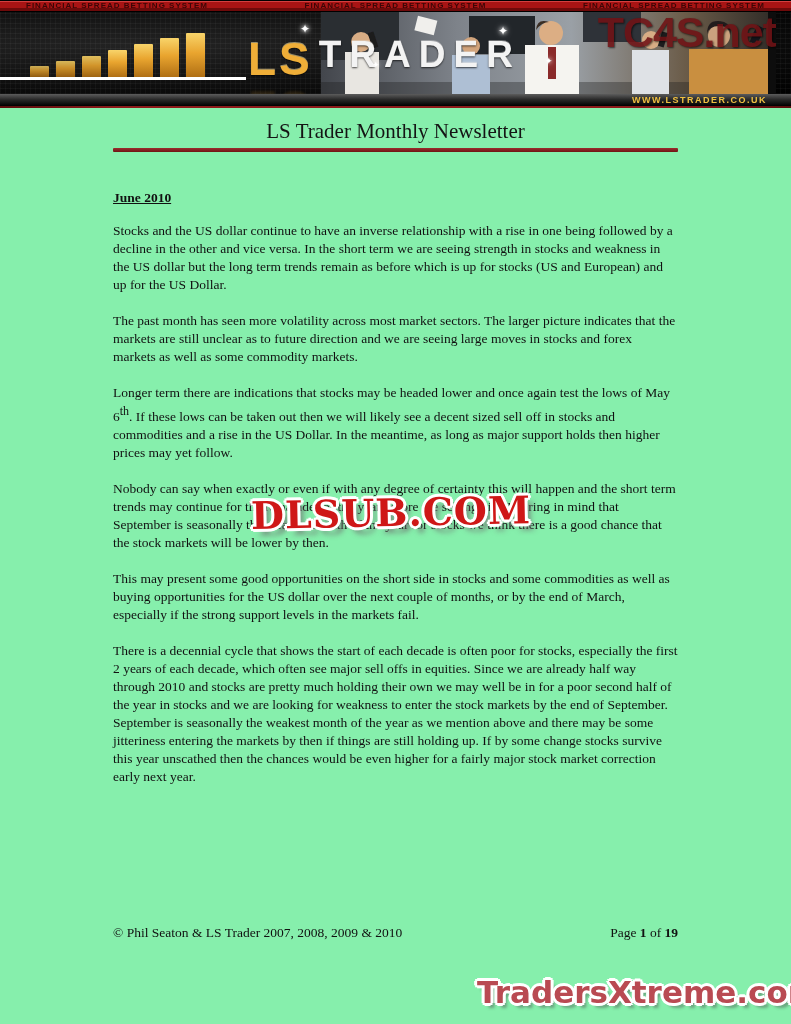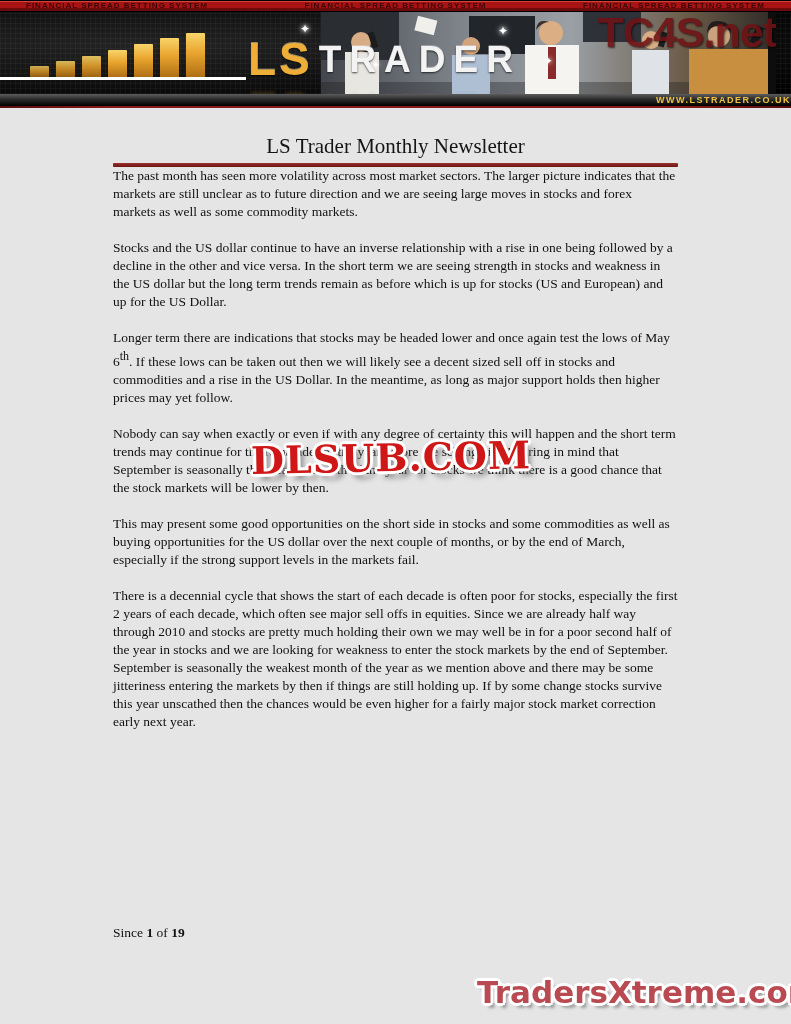--- a/index.html
+++ b/index.html
@@ -1,18 +1,18 @@
 <!DOCTYPE html>
 <html><head>
 <meta charset="utf-8">
 <style>
   * { box-sizing: border-box; }
   html,body { margin:0; padding:0; background:#fff; }
   .page {
-    position:relative; width:791px; height:1024px; background:#e5e5e5;
+    position:relative; width:791px; height:1024px; background:#86efac;
     font-family:"Liberation Serif", serif; color:#111; overflow:hidden;
   }
 
   
   .banner { position:relative; width:791px; }
   .top-strip {
     height:12px;
     background:linear-gradient(#000 0 1px, #d24040 1px 2px, #a81414 2px 8px, #6e0a0a 8px 11px, #000 11px 12px);
     display:flex; justify-content:space-between; padding:0 26px;
     font-family:"Liberation Sans", sans-serif; font-size:8px; line-height:12px;
@@ -35,21 +35,21 @@
   .bars i:nth-child(1){height:11px; filter:brightness(.82);}
   .bars i:nth-child(2){height:16px; filter:brightness(.86);}
   .bars i:nth-child(3){height:21px; filter:brightness(.9);}
   .bars i:nth-child(4){height:27px;}
   .bars i:nth-child(5){height:33px;}
   .bars i:nth-child(6){height:39px;}
   .bars i:nth-child(7){height:44px;}
   .logo-text {
     position:absolute; left:248px; bottom:12px; z-index:3;
     font-family:"Liberation Sans", sans-serif; white-space:nowrap;
-    display:flex; align-items:center;
+    display:flex; align-items:flex-start;
   }
   .logo-ls {
     font-size:46px; font-weight:bold; letter-spacing:3px; line-height:1;
     color:#efae38;
     text-shadow:0 1px 1px rgba(0,0,0,.6), 0 -1px 0 rgba(255,235,170,.55);
   }
   .logo-trader {
     font-size:37px; font-weight:bold; letter-spacing:8px; line-height:1; margin-left:6px;
     color:#f3f3f3; text-shadow:0 1px 2px rgba(0,0,0,.7), 0 -1px 0 rgba(255,255,255,.35);
   }
@@ -64,30 +64,30 @@
 
   .photo { position:absolute; right:15px; top:0; width:455px; height:82px; overflow:hidden; }
   .tc4s {
     position:absolute; right:0px; top:-4px; z-index:5;
     font-family:"Liberation Sans", sans-serif; font-weight:900; font-size:43px; letter-spacing:-1px;
     color:#701215; opacity:.88; text-shadow:1px 1px 2px rgba(0,0,0,.7);
     cursor:pointer;
   }
   .url-strip {
     height:12px; background:linear-gradient(#5c5c5c, #2a2a2a 45%, #000);
-    text-align:right; padding-right:0;
+    text-align:right; padding-right:24px;
     font-family:"Liberation Sans", sans-serif; font-size:9px; line-height:12px; font-weight:bold;
     letter-spacing:1.5px; color:#f0c040;
   }
   .header-redline { height:2px; background:linear-gradient(90deg,#5a0d0d,#8b1a1a 15%,#8b1a1a 85%,#5a0d0d); }
 
   
   .content { position:relative; margin:0 113px; width:565px; }
   .doc-title {
-    margin-top:25px; text-align:center; font-size:21px; line-height:27px; color:#141414;
+    margin-top:10px; text-align:center; font-size:21px; line-height:27px; color:#141414;
     font-family:"Liberation Serif", serif;
   }
   .title-rule { height:4px; margin-top:3px;
     background:linear-gradient(#9b2e2e, #6e1414); border-radius:1px; }
   .date-heading {
     margin:37px 0 15px 0; font-size:13.5px; line-height:18px; font-weight:bold;
     text-decoration:underline;
   }
   .content p { margin:0 0 18px 0; font-size:13.5px; line-height:18px; }
   .content sup { font-size:12px; }
@@ -204,33 +204,35 @@
     <div class="url-strip">
       <span>WWW.LSTRADER.CO.UK</span>
     </div>
     <div class="header-redline"></div>
   </div>
 
   <div class="content">
     <div class="doc-title">LS Trader Monthly Newsletter</div>
     <div class="title-rule"></div>
 
-
+    <div class="date-heading">June 2010</div>
+
+    <p>Stocks and the US dollar continue to have an inverse relationship with a rise in one being followed by a decline in the other and vice versa. In the short term we are seeing strength in stocks and weakness in the US dollar but the long term trends remain as before which is up for stocks (US and European) and up for the US Dollar.</p>
     <p>The past month has seen more volatility across most market sectors. The larger picture indicates that the markets are still unclear as to future direction and we are seeing large moves in stocks and forex markets as well as some commodity markets.</p>
-    <p>Stocks and the US dollar continue to have an inverse relationship with a rise in one being followed by a decline in the other and vice versa. In the short term we are seeing strength in stocks and weakness in the US dollar but the long term trends remain as before which is up for stocks (US and European) and up for the US Dollar.</p>
     <p><span>Longer term there are indications that stocks may be headed lower and once again test the lows of May 6</span><sup>th</sup><span>. If these lows can be taken out then we will likely see a decent sized sell off in stocks and commodities and a rise in the US Dollar. In the meantime, as long as major support holds then higher prices may yet follow.</span></p>
 
     <div class="p4-wrap">
       <p>Nobody can say when exactly or even if with any degree of certainty this will happen and the short term trends may continue for the remainder of the year before the selling hits. Bearing in mind that September is seasonally the weakest month of the year for stocks we think there is a good chance that the stock markets will be lower by then.</p>
       <div class="dlsub">DLSUB.COM</div>
     </div>
 
     <p>This may present some good opportunities on the short side in stocks and some commodities as well as buying opportunities for the US dollar over the next couple of months, or by the end of March, especially if the strong support levels in the markets fail.</p>
     <p>There is a decennial cycle that shows the start of each decade is often poor for stocks, especially the first 2 years of each decade, which often see major sell offs in equities. Since we are already half way through 2010 and stocks are pretty much holding their own we may well be in for a poor second half of the year in stocks and we are looking for weakness to enter the stock markets by the end of September. September is seasonally the weakest month of the year as we mention above and there may be some jitteriness entering the markets by then if things are still holding up. If by some change stocks survive this year unscathed then the chances would be even higher for a fairly major stock market correction early next year.</p>
   </div>
 
   <div class="footer">
-    <span class="page-num"><span>Since </span><b>1</b><span> of </span><b>19</b></span>
+    <span>© Phil Seaton &amp; LS Trader 2007, 2008, 2009 &amp; 2010</span>
+    <span class="page-num"><span>Page </span><b>1</b><span> of </span><b>19</b></span>
   </div>
 
   <div class="tradersxtreme">TradersXtreme.com</div>
 
 </div>
 
 </body></html>

